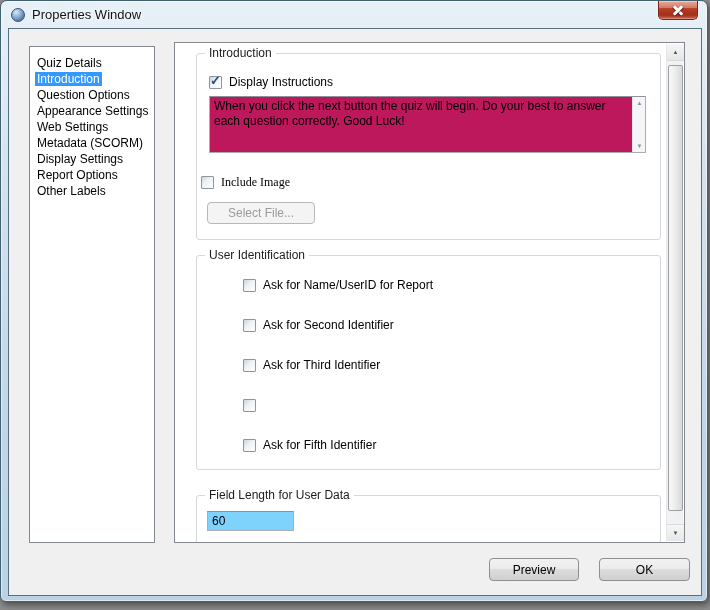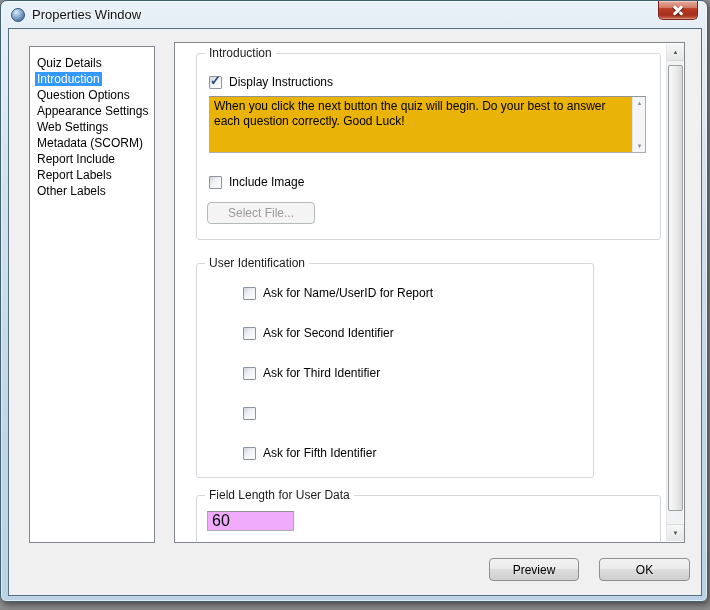--- a/index.html
+++ b/index.html
@@ -62,43 +62,43 @@
     background:#fff; border:1px solid #828790; overflow:hidden;
   }
   .groupbox {
     position:absolute; border:1px solid #d5d9de; border-radius:3px; background:#fff;
   }
   .gb-title {
     position:absolute; top:-8px; left:8px; background:#fff; padding:0 4px;
     color:#1c1c1c; white-space:nowrap;
   }
   .gb-intro  { left:21px; top:10px;  width:465px; height:187px; }
-  .gb-userid { left:21px; top:220px; width:398px; height:215px; padding:21px 0 0 10px; }
+  .gb-userid { left:21px; top:212px; width:465px; height:215px; padding:21px 0 0 10px; }
   .gb-field  { left:21px; top:452px; width:465px; height:58px; }
   
   .cb-row { display:flex; align-items:center; height:16px; }
   .cb-row .cb-label { margin-left:7px; white-space:nowrap; }
   .checkbox {
     width:13px; height:13px; flex:0 0 auto;
     border:1px solid #8e959e; border-radius:1px;
     background:linear-gradient(135deg,#cdd2d8 0%,#eef1f3 40%,#fdfdfd 100%);
     position:relative; cursor:pointer;
   }
   .checkbox .check {
     display:none; position:absolute; left:0px; top:-3px;
     color:#2a4f82; font-weight:bold; font-size:13px; line-height:13px;
   }
   .checkbox[data-checked="true"] .check { display:block; }
   .row-display { position:absolute; left:12px; top:20px; }
-  .row-include { position:absolute; left:12px; top:120px; }
+  .row-include { position:absolute; left:4px; top:120px;font-family:Liberation Serif, serif; }
   .uid-row { margin:0 0 24px 0;padding-left:36px; }
   
   .textarea {
     position:absolute; left:12px; top:42px; width:437px; height:57px;
-    background:#eab308; border:1px solid #abadb3; border-top-color:#8f9297;
+    background:#be185d; border:1px solid #abadb3; border-top-color:#8f9297;
   }
   .ta-text { position:absolute; left:0; top:0; right:14px; padding:2px 4px; line-height:15px; }
   .ta-scroll {
     position:absolute; right:0; top:0; bottom:0; width:13px;
     background:#f4f5f7; border-left:1px solid #e2e3e5;
   }
   .ta-arrow { position:absolute; left:0; width:13px; text-align:center; font-size:6px; color:#8a9097; }
   .ta-arrow.up { top:3px; } .ta-arrow.down { bottom:3px; }
   
   .btn {
@@ -110,22 +110,22 @@
   .btn.disabled {
     background:#f4f4f4; border-color:#b4b9bc; color:#9b9b9b; cursor:default;
   }
   .btn-select { left:10px; top:148px; width:108px; height:22px; }
   .btn-preview { left:480px; top:529px; width:90px; }
   .btn-ok { left:590px; top:529px; width:91px; }
   
   .text-input {
     position:absolute; left:10px; top:15px; width:87px; height:20px;
     border:1px solid #abadb3; border-top-color:#8f9297;
-    font-family:"Liberation Sans", sans-serif; font-size:16px; padding:0 4px;
-    background:#f0abfc;
+    font-family:"Liberation Sans", sans-serif; font-size:12px; padding:0 4px;
+    background:#7dd3fc;
   }
   
   .vscroll {
     position:absolute; right:1px; top:1px; bottom:1px; width:17px;
     background:linear-gradient(90deg,#f3f3f5 0%,#eef0f2 100%);
     border-left:1px solid #e6e7e9;
   }
   .vs-btn {
     position:absolute; left:0; width:17px; height:17px;
     background:linear-gradient(180deg,#f6f6f6 0%,#e6e6e6 100%);
@@ -177,25 +177,25 @@
 
         <div class="list-item">
           <span class="li-label">Web Settings</span>
         </div>
 
         <div class="list-item">
           <span class="li-label">Metadata (SCORM)</span>
         </div>
 
         <div class="list-item">
-          <span class="li-label">Report Include</span>
-        </div>
-
-        <div class="list-item">
-          <span class="li-label">Report Labels</span>
+          <span class="li-label">Display Settings</span>
+        </div>
+
+        <div class="list-item">
+          <span class="li-label">Report Options</span>
         </div>
 
         <div class="list-item">
           <span class="li-label">Other Labels</span>
         </div>
       </div>
 
     <div class="panel">
 
       <div class="groupbox gb-intro">

